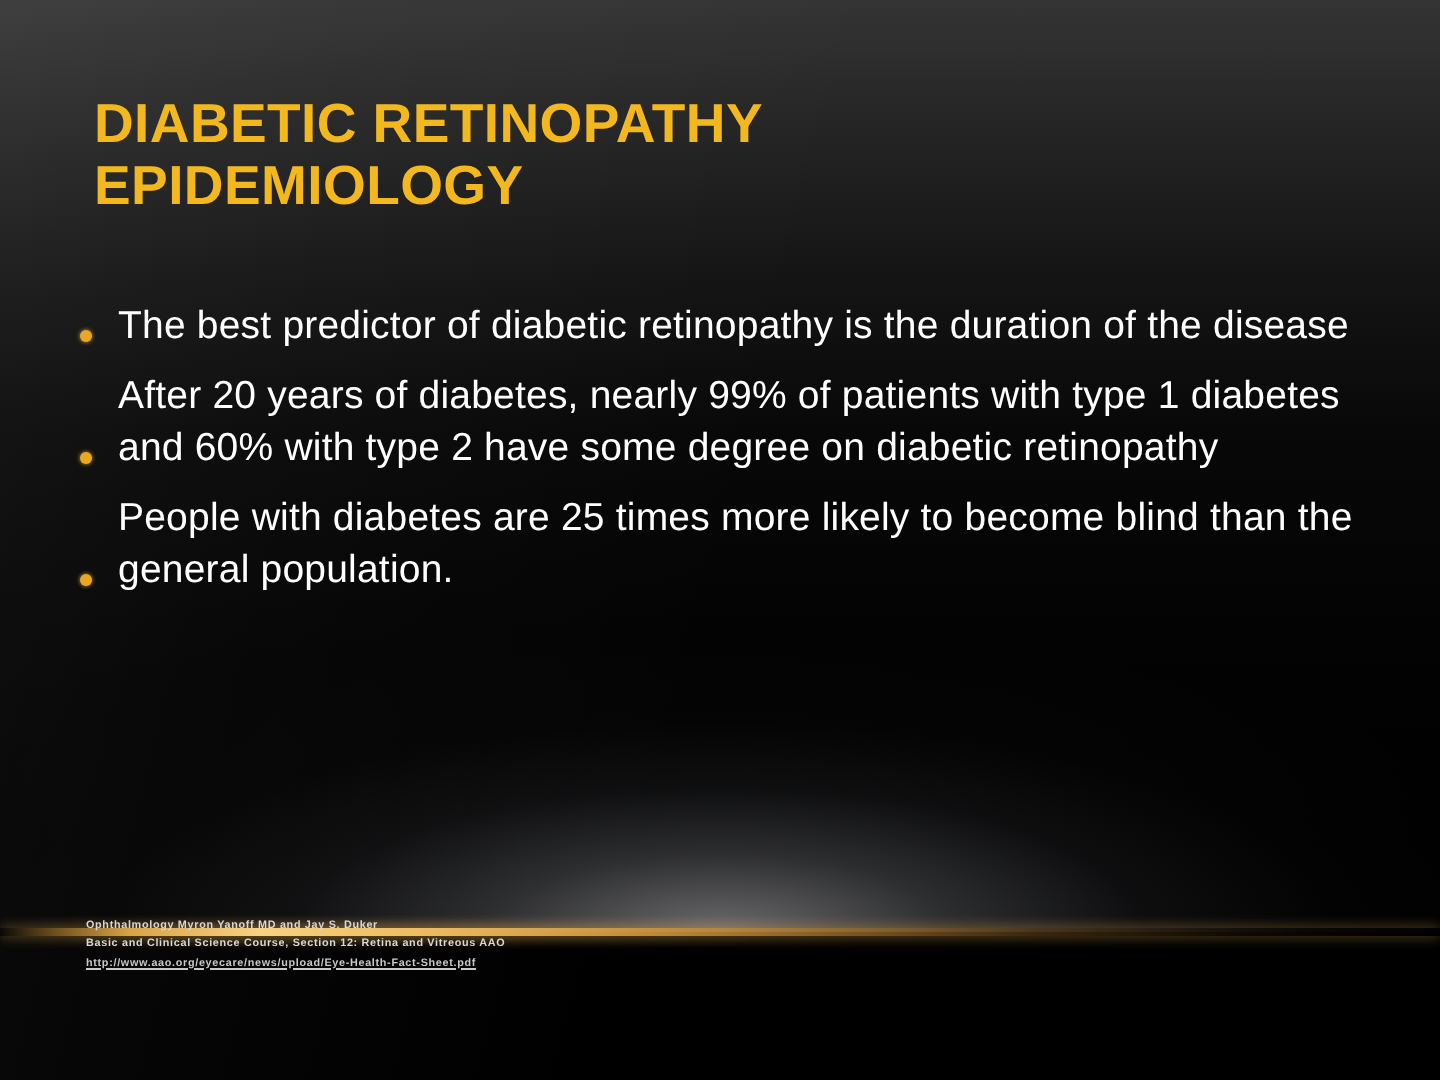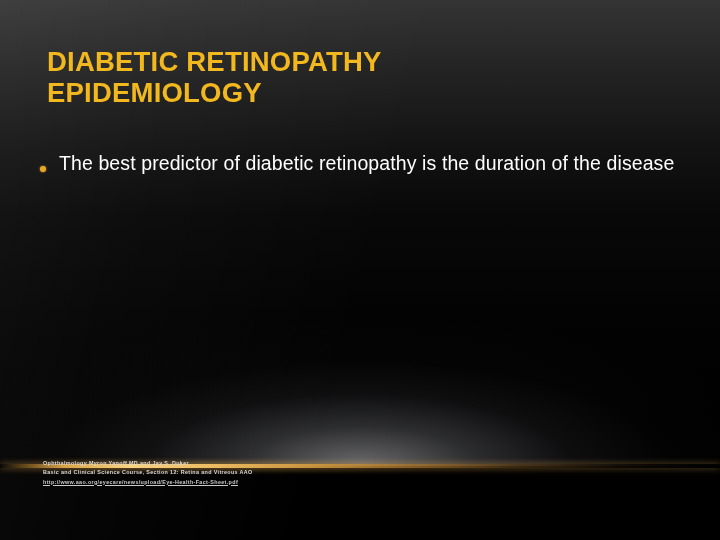--- a/index.html
+++ b/index.html
@@ -182,22 +182,30 @@
   <div class="title">DIABETIC RETINOPATHY
 EPIDEMIOLOGY</div>
 
   <div class="body">
 
     <div class="bullet-row">
       <span class="bullet-dot"><i></i></span>
       <span class="bullet-text">The  best predictor of diabetic retinopathy is the duration of the disease</span>
     </div>
 
-
-
+    <div class="bullet-row">
+      <span class="bullet-dot"><i></i></span>
+      <span class="bullet-text">After 20 years of diabetes, nearly 99% of patients with  type 1 diabetes  and 60% with type 2 have some degree on diabetic retinopathy</span>
+    </div>
+
+
+    <div class="bullet-row">
+      <span class="bullet-dot"><i></i></span>
+      <span class="bullet-text">People with diabetes are 25 times more likely to become blind than the general population.</span>
+    </div>
 
   </div>
 
   <div class="citation">
     <div class="cite-line">Ophthalmology  Myron  Yanoff  MD  and   Jay S. Duker</div>
     <div class="cite-line">Basic and  Clinical  Science  Course,   Section  12:  Retina  and  Vitreous   AAO</div>
     <div class="cite-line">
       <span class="cite-url">http://www.aao.org/eyecare/news/upload/Eye-Health-Fact-Sheet.pdf</span>
     </div>
   </div>

